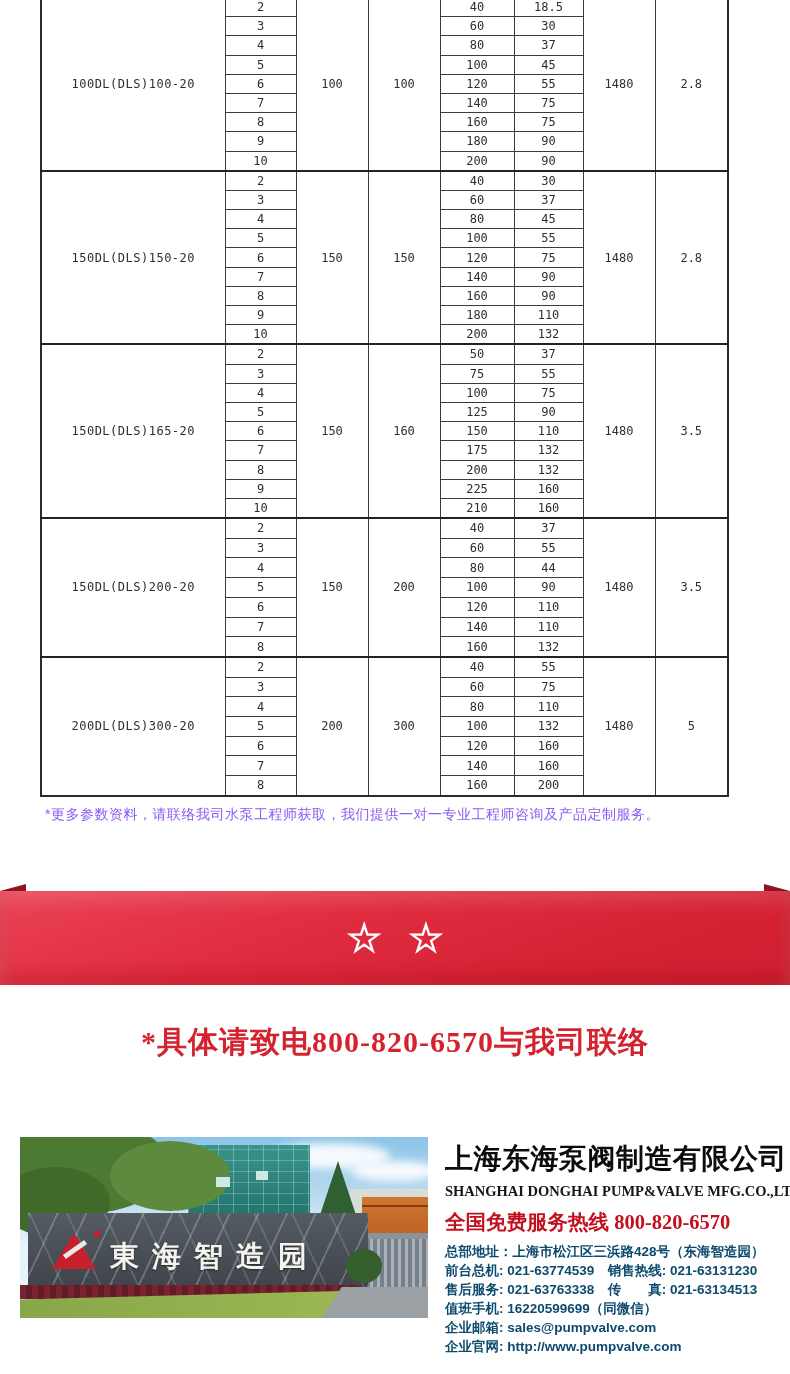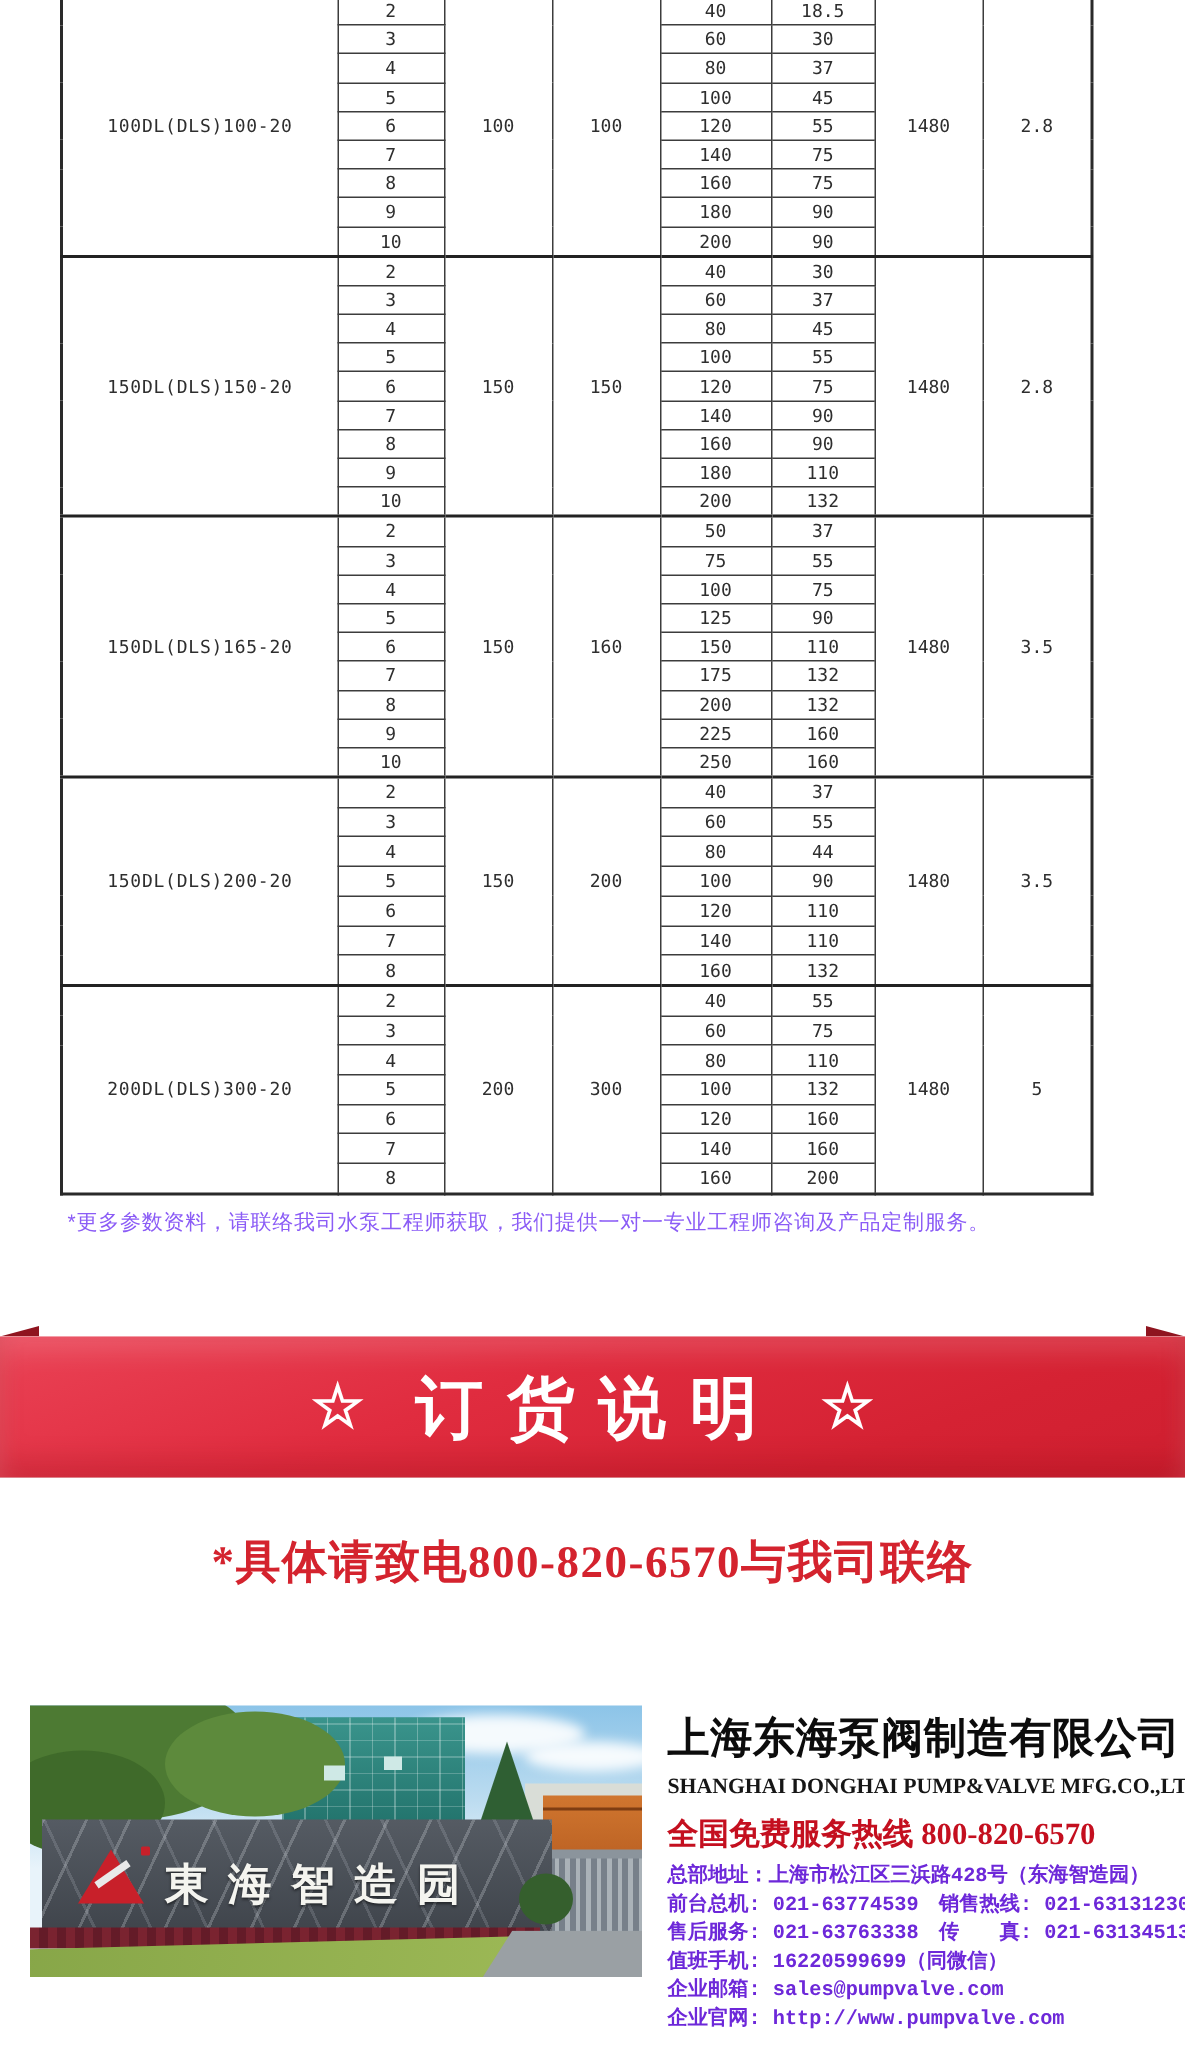--- a/index.html
+++ b/index.html
@@ -96,22 +96,22 @@
     background:linear-gradient(100deg,#87a648,#9db956);transform:skewY(-1.5deg);}
   .road{position:absolute;left:300px;top:150px;width:120px;height:34px;background:#9aa0a4;
     clip-path:polygon(18% 0,100% 0,100% 100%,0 100%);}
   .info{position:absolute;left:445px;top:1140px;width:335px;}
   .cn-name{font-size:28px;font-weight:900;color:#0c0c0c;letter-spacing:.5px;white-space:nowrap;}
   .en-name{margin-top:5px;font-family:"Liberation Serif", serif;font-weight:700;
     font-size:14.5px;color:#161616;white-space:nowrap;}
   .hotline{margin-top:8px;font-weight:700;font-size:20.5px;color:#c40f1f;white-space:nowrap;
     font-family:"Liberation Serif", serif;}
   .contacts{margin-top:6px;}
-  .contact-line{font-family:Liberation Mono, monospace;font-weight:700;
-    font-size:13.5px;color:#6d28d9;line-height:19px;white-space:nowrap;}
+  .contact-line{font-family:Liberation Sans, sans-serif;font-weight:700;
+    font-size:13.5px;color:#0c4a6e;line-height:19px;white-space:nowrap;}
 </style>
 </head>
 <body>
 
 <div class="table-wrap">
   <table class="spec">
     <colgroup>
       <col style="width:184px">
         <col style="width:71px">
         <col style="width:72px">
@@ -262,21 +262,21 @@
           <td>200</td>
           <td>132</td>
         </tr>
         <tr class="r9">
           <td>9</td>
           <td>225</td>
           <td>160</td>
         </tr>
         <tr class="r9">
           <td>10</td>
-          <td>250</td>
+          <td>210</td>
           <td>160</td>
         </tr>
         <tr class="r7 block-start">
           <td class="model-cell" rowspan="7">150DL(DLS)200-20</td>
           <td>2</td>
           <td rowspan="7">150</td>
           <td rowspan="7">200</td>
           <td>40</td>
           <td>37</td>
           <td rowspan="7">1480</td>
@@ -355,21 +355,20 @@
       </tbody>
   </table>
 </div>
 
 <div class="note">*更多参数资料，请联络我司水泵工程师获取，我们提供一对一专业工程师咨询及产品定制服务。</div>
 
 <div class="banner">
   <span class="fold left"></span>
   <span class="fold right"></span>
   <span class="star">☆</span>
-  <span class="title">订货说明</span>
   <span class="star">☆</span>
 </div>
 
 <div class="notice">
   <div class="line">*具体请致电800-820-6570与我司联络</div>
 </div>
 
 <div class="photo">
   <div class="cloud c1"></div>
   <div class="cloud c2"></div>

